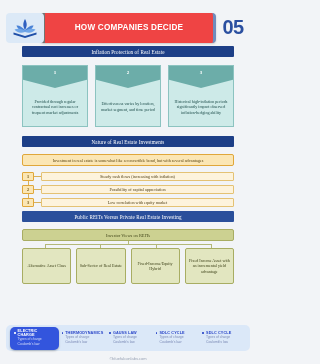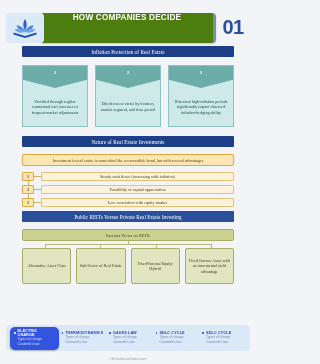--- a/index.html
+++ b/index.html
@@ -13,23 +13,23 @@
 
   
   .header { display: flex; align-items: center; padding: 9px 6px 0 6px; height: 46px; }
   .logo-box {
     width: 38px; height: 30px; background: #dce9f7; border-radius: 4px;
     display: flex; align-items: center; justify-content: center; flex: none;
     margin-right: -4px; position: relative; z-index: 1;
   }
   .logo-svg { width: 26px; height: 22px; display: block; }
   .title-bar {
-    flex: 1; height: 30px; background: #4d7c0f; border-radius: 4px;
-    display: flex; justify-content: center;
-    border-left: 1px solid #737373; border-right: 3px solid #6f8cbd;
+    flex: 1; height: 30px; background: #ef4444; border-radius: 4px;
+    display: flex; align-items: center; justify-content: center;
+    border-left: 5px solid #737373; border-right: 3px solid #6f8cbd;
     box-shadow: 0 1px 2px rgba(0,0,0,.18);
   }
   .title-text {
     color: #ffffff; font-family: "Liberation Sans", sans-serif;
     font-weight: bold; font-size: 8.2px; line-height: 10px;
     text-align: center; letter-spacing: .2px;
   }
   .num-box {
     flex: none; width: 34px; text-align: center;
     color: #2a4fa0; font-family: "Liberation Sans", sans-serif;
@@ -153,21 +153,21 @@
         <path d="M26 27 C19 23 11 22 5 25 C9 31 17 33 26 30 Z" fill="#6fa6e8"></path>
         <path d="M26 27 C33 23 41 22 47 25 C43 31 35 33 26 30 Z" fill="#6fa6e8"></path>
         <path d="M3 31 L26 38 L49 31 L49 35 L26 42 L3 35 Z" fill="#1f4fa8"></path>
       </svg>
     </div>
     <div class="title-bar">
       <div class="title-text">
         <div>HOW COMPANIES DECIDE</div>
       </div>
     </div>
-    <div class="num-box">01</div>
+    <div class="num-box">05</div>
   </div>
 
   <div class="sec-head">
     <span>Inflation Protection of Real Estate</span>
   </div>
   <div class="cards">
     <div class="card">
       <div class="card-top">
         <span class="card-num">1</span>
       </div>

